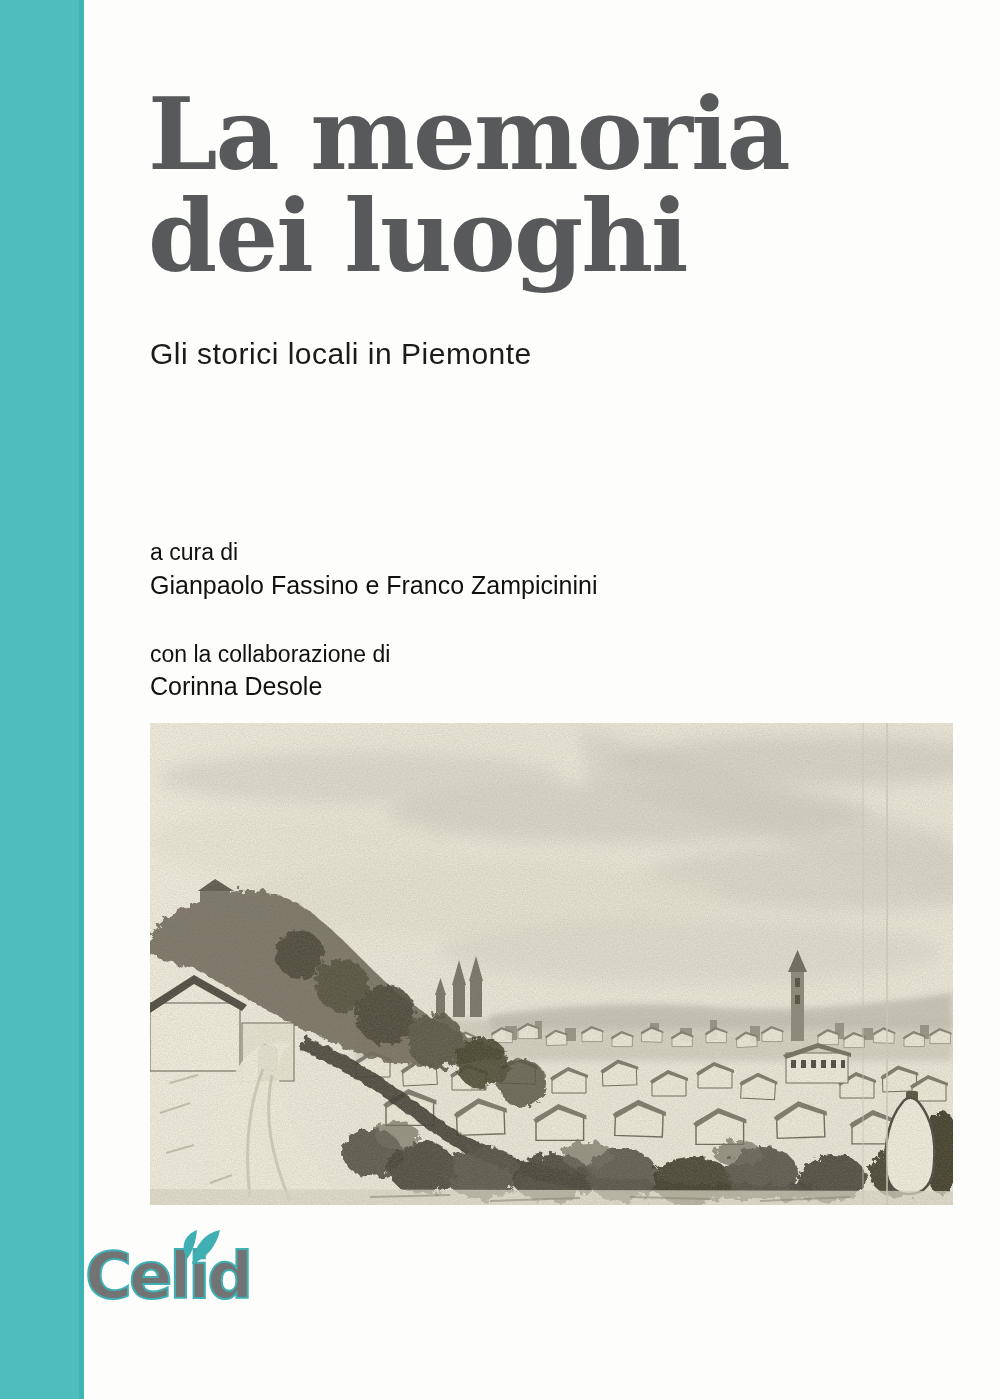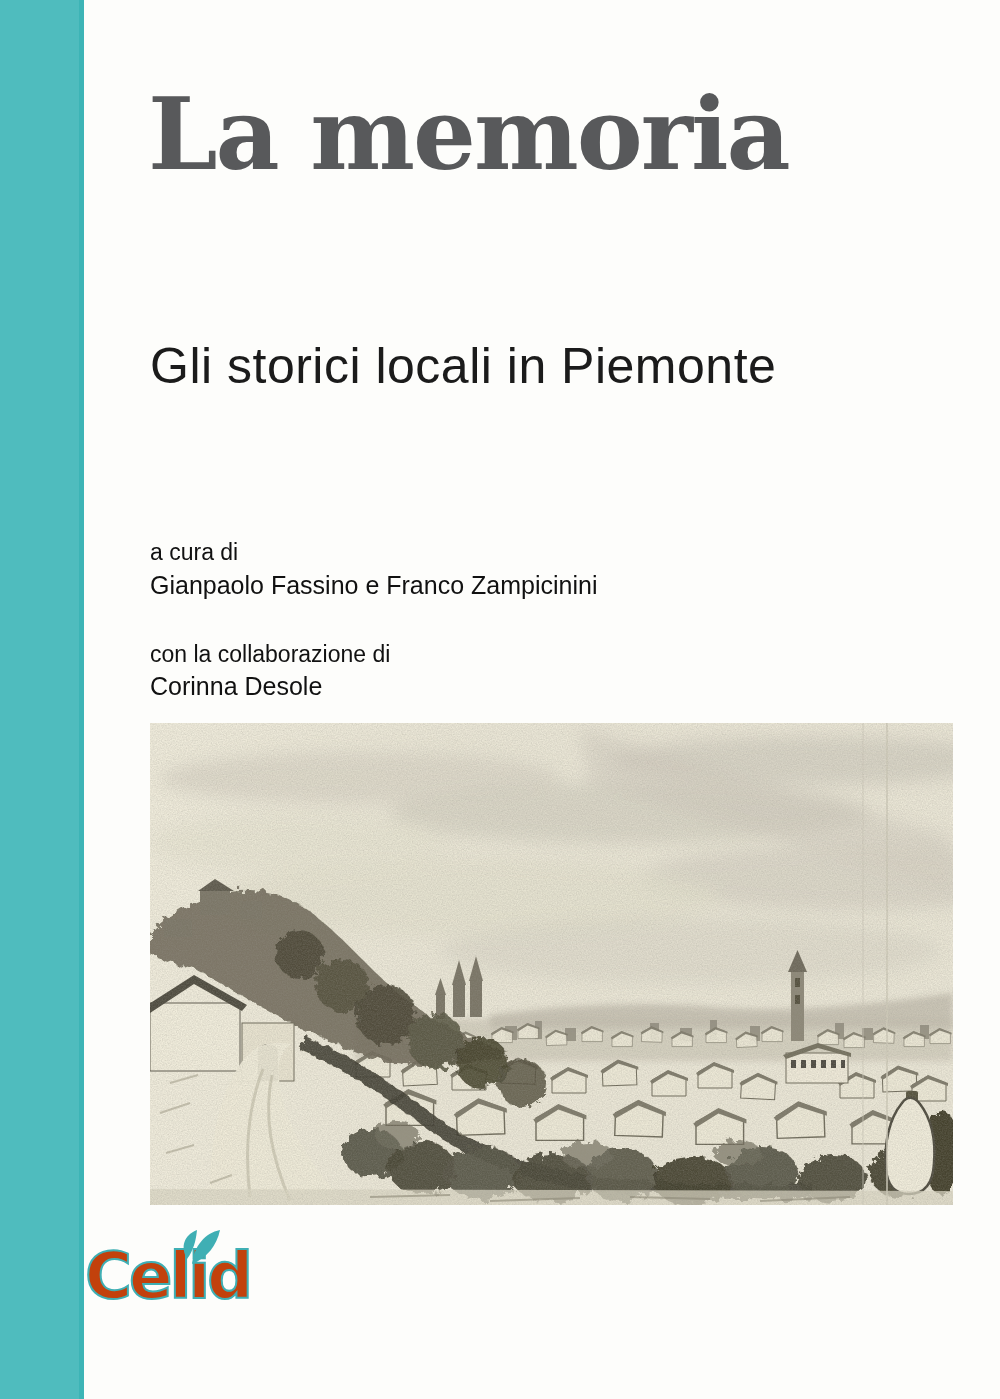--- a/index.html
+++ b/index.html
@@ -11,46 +11,47 @@
   .spine { position:absolute; left:0; top:0; width:84px; height:1399px;
            background:linear-gradient(90deg,#4fbcbe 0 79px,#3db4b6 79px 84px); }
 
   .title { position:absolute; left:148px; top:84px;
            font-family:"DejaVu Serif", serif; font-weight:700;
            font-size:99px; line-height:1.03; letter-spacing:-2px; color:#58595b; }
   .title span { display:block; }
 
   .subtitle { position:absolute; left:150px; top:334px;
               font-family:"Liberation Sans", sans-serif; font-weight:300;
-              font-size:50px; line-height:1.31; letter-spacing:0.5px; color:#1b1b1b; }
+              font-size:30px; line-height:1.31; letter-spacing:0.5px; color:#1b1b1b; }
   .subtitle span { display:block; }
 
   .credits { position:absolute; left:150px; top:523px; color:#111; }
   .credit-label { font-size:23px; line-height:1.2; font-weight:400;margin-top:16px; }
   .credit-name  { font-size:25px; line-height:1.2; font-weight:400; margin-top:3px; }
   .credit-gap   { margin-top:41px; }
 
   .illustration { position:absolute; left:150px; top:723px; width:803px; height:482px; }
   .illustration svg { display:block; width:100%; height:100%; }
 
   .logo { position:absolute; left:85px; top:1244px; height:80px; }
   .logo-text { font-family:"DejaVu Sans", sans-serif; font-weight:700;
                font-size:64px; line-height:1; letter-spacing:-3px;
-               color:#c2410c; -webkit-text-stroke:2px #3fafb4; }
+               color:#737373; -webkit-text-stroke:2px #3fafb4; }
   .leaf { position:absolute; left:88px; top:-17px; width:52px; height:42px; }
 </style>
 </head>
 <body>
 
 <div class="cover">
 
   <div class="spine"></div>
 
   <h1 class="title">
     <span>La memoria</span>
+    <span>dei luoghi</span>
   </h1>
 
   <div class="subtitle">
     <span>Gli storici locali in Piemonte</span>
   </div>
 
   <div class="credits">
     <div class="credit-label">a cura di</div>
     <div class="credit-name">Gianpaolo Fassino e Franco Zampicinini</div>
     <div class="credit-label credit-gap">con la collaborazione di</div>

